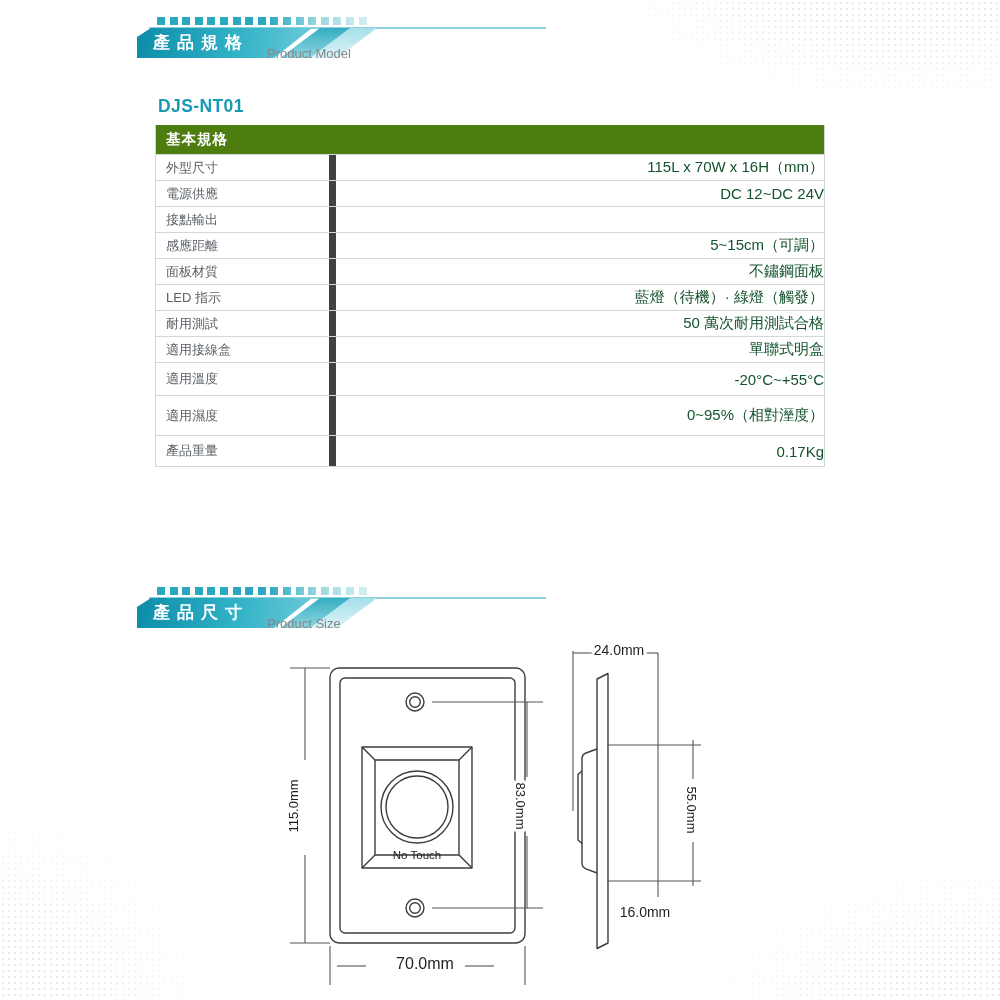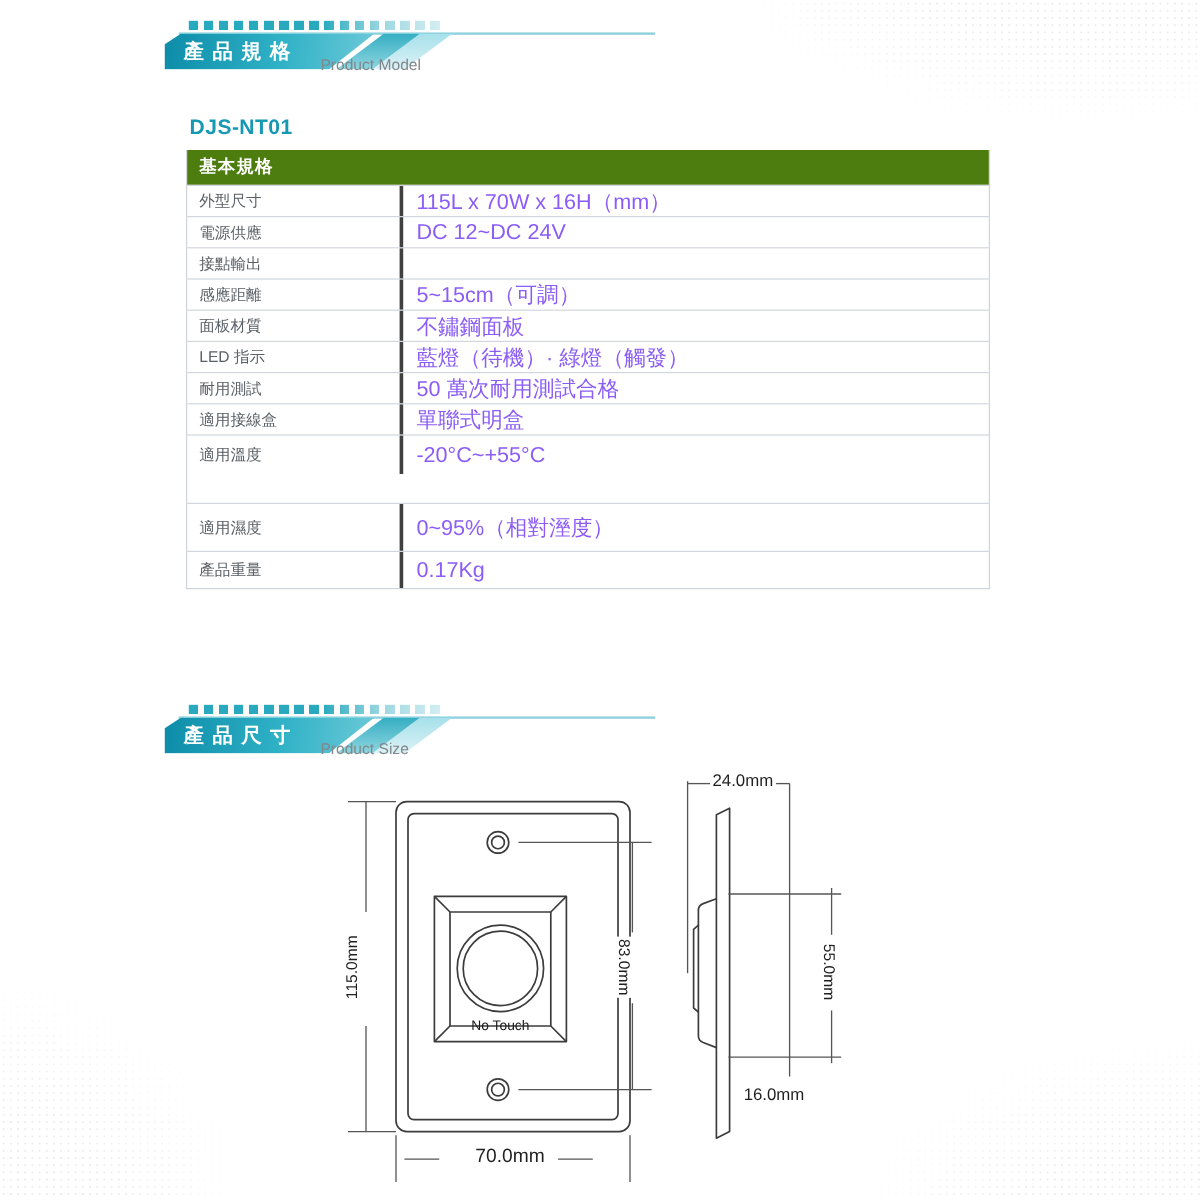--- a/index.html
+++ b/index.html
@@ -43,23 +43,23 @@
     color:#1799b4; letter-spacing:.4px; }
 
   
   .spec { position:absolute; left:155px; top:125px; width:670px;
     border:1px solid #cfd4d9; border-top:none; }
   .spec-head { height:29px; line-height:29px; background:#4d7c0f; color:#fff;
     font-size:14.5px; font-weight:bold; padding-left:10px; letter-spacing:1px; }
   .spec-row { display:flex; border-top:1px solid #d3d7dc; align-items:center; }
   .spec-row:first-of-type { border-top:none; }
   .cell-l { width:180px; align-self:stretch; display:flex; align-items:center;
-    border-right:3px solid #404040; padding-left:10px; font-size:13px; color:#5a6066; }
-  .cell-v { flex:1; padding-left:11px; font-size:18px; color:#8b5cf6; }
-  .h26 { height:26px; } .h33 { height:33px; } .h40 { height:40px;margin-top:24px; } .h31 { height:31px; }
+    border-right:7px solid #404040; padding-left:10px; font-size:13px; color:#5a6066; }
+  .cell-v { flex:1; padding-left:11px; font-size:15px; color:#14532d;text-align:right; }
+  .h26 { height:26px; } .h33 { height:33px; } .h40 { height:40px; } .h31 { height:31px; }
 
   
   .drawing { position:absolute; left:280px; top:640px; width:450px; height:360px; }
   .drawing svg { position:absolute; left:0; top:0; }
   .dim { position:absolute; font-size:13px; color:#1f1f1f; white-space:nowrap;
     transform:translate(-50%,-50%); background:#fff; padding:0 2px; }
   .dim.rot-ccw { transform:translate(-50%,-50%) rotate(-90deg); }
   .dim.rot-cw  { transform:translate(-50%,-50%) rotate(90deg); }
   .dim.big { font-size:16px; }
   .dim.med { font-size:14px; }

